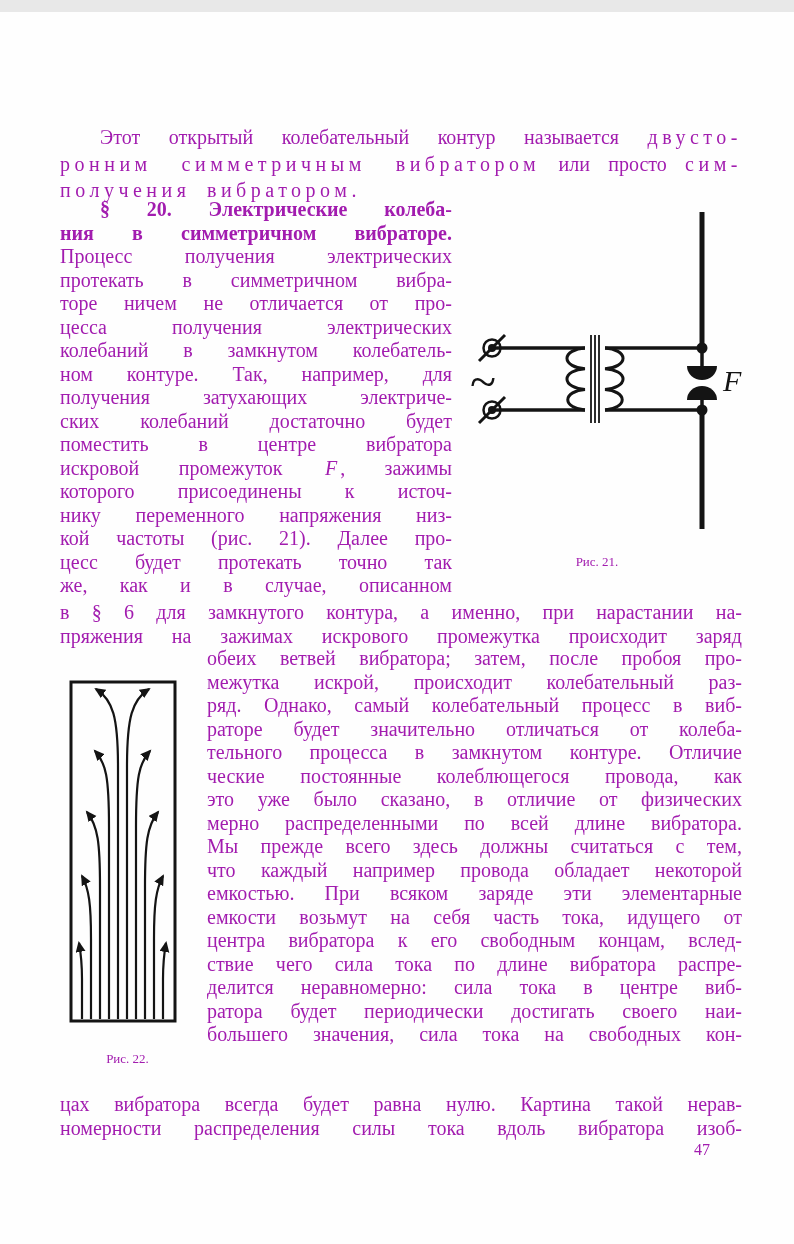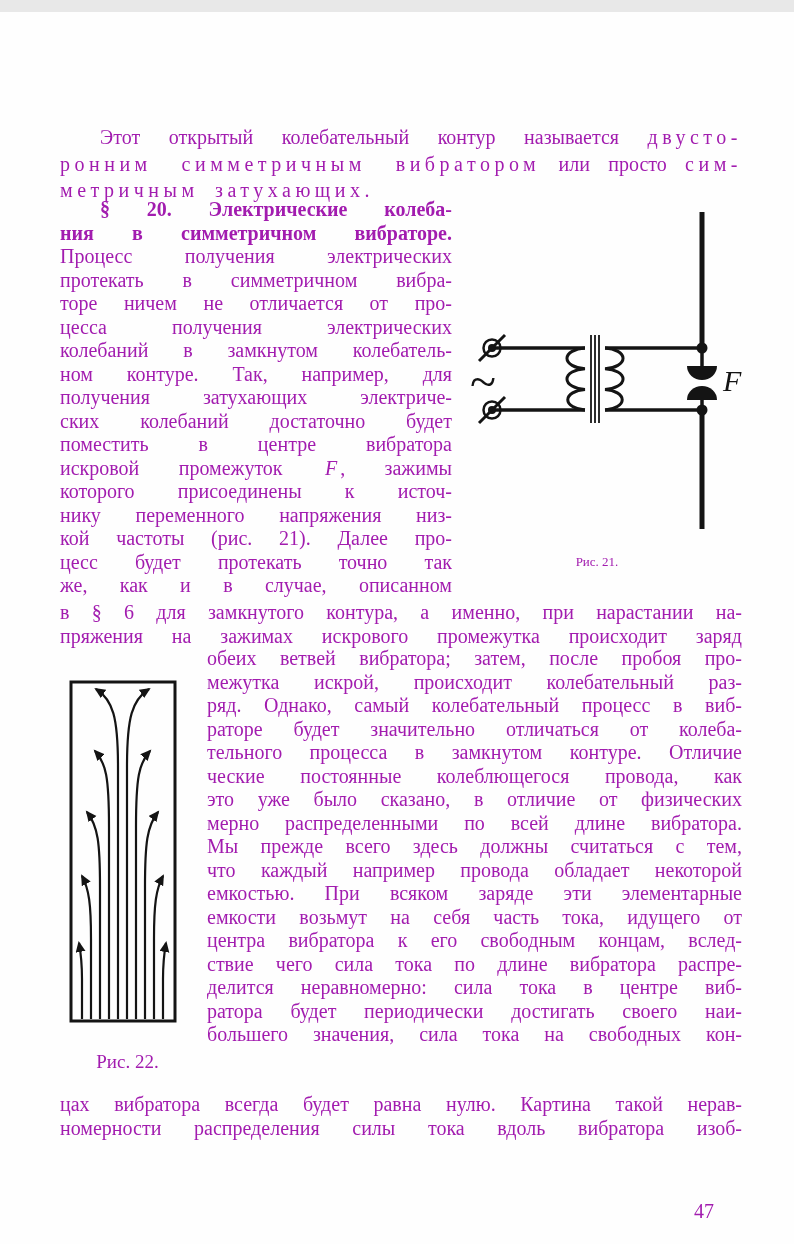--- a/index.html
+++ b/index.html
@@ -33,35 +33,35 @@
     position:absolute;top:356px;left:0;width:100%;
     text-align:center;font-size:13px;
     text-align-last:center;
   }
   .mid{position:absolute;left:60px;top:589px;width:682px;}
   .sec2{position:absolute;left:60px;top:635px;width:682px;display:flex;}
   .fig22col{width:147px;position:relative;}
   .col2{width:535px;}
   .cap22{
     width:135px;margin-top:14px;text-align:center;text-align-last:center;
-    font-size:19px;
+    font-size:13px;
   }
   .bottomp{position:absolute;left:60px;top:1081px;width:682px;}
-  .pagenum{position:absolute;left:694px;top:1188px;font-size:20px;}
+  .pagenum{position:absolute;left:694px;top:1129px;font-size:16px;}
   svg{display:block;}
 </style>
 </head>
 <body>
 
 <div class="page">
 
   <div class="intro">
     <div class="tline indent"><span>Этот открытый колебательный контур называется </span><span class="sp">двусто-</span></div>
     <div class="tline"><span class="sp">ронним симметричным вибратором</span><span> или просто </span><span class="sp">сим-</span></div>
-    <div class="tline noj"><span class="sp">метричным затухающих.</span></div>
+    <div class="tline noj"><span class="sp">получения вибратором.</span></div>
   </div>
 
   <div class="sec1">
     <div class="col1">
       <div class="tline indent bold">§ 20. Электрические колеба-</div>
       <div class="tline bold">ния в симметричном вибраторе.</div>
       <div>
           <div class="tline">Процесс получения электрических</div>
           <div class="tline">протекать в симметричном вибра-</div>
           <div class="tline">торе ничем не отличается от про-</div>

